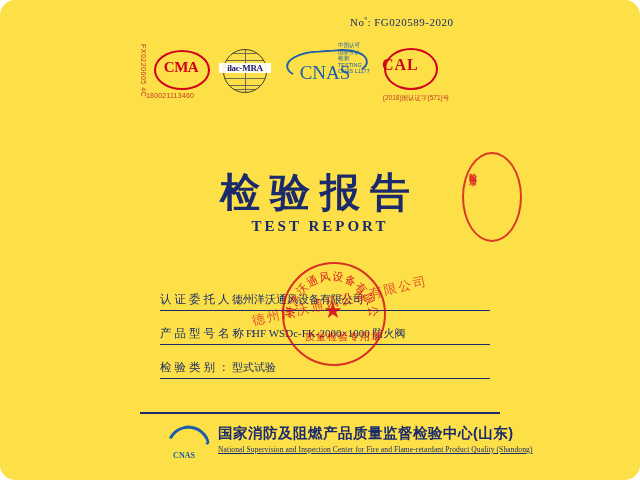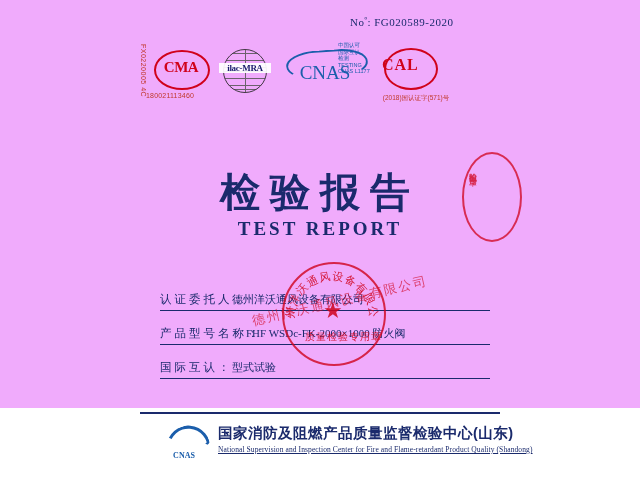--- a/index.html
+++ b/index.html
@@ -12,22 +12,23 @@
     background: #ffffff;
     font-family: "Liberation Sans", sans-serif;
     overflow: hidden;
     position: relative;
   }
 
   .page {
     position: absolute;
     left: 0; top: 0;
     width: 640px;
-    height: 408px;
-    background: #f0abfc;
+    height: 480px;
+    background: #fde047;
+    border-radius: 15px;
   }
 
   
   .report-no {
     position: absolute;
     left: 350px;
     top: 16px;
     font-size: 11px;
     color: #1a2a6c;
     letter-spacing: 0.5px;
@@ -224,21 +225,21 @@
     color: #1a2a6c;
     letter-spacing: 10px;
     font-family: "Liberation Serif", serif;
   }
   .title-en {
     position: absolute;
     left: 0;
     top: 218px;
     width: 640px;
     text-align: center;
-    font-size: 19px;
+    font-size: 15px;
     font-weight: bold;
     color: #1a2a6c;
     letter-spacing: 3px;
     font-family: "Liberation Serif", serif;
   }
 
   
   .fields {
     position: absolute;
     left: 160px;
@@ -492,21 +493,21 @@
       <div class="field-line"></div>
     </div>
 
     <div class="field-row">
       <div class="field-label">产品型号名称：</div>
       <div class="field-value" style="left:86px;">FHF WSDc-FK-2000×1000 防火阀</div>
       <div class="field-line"></div>
     </div>
 
     <div class="field-row">
-      <div class="field-label">国际互认：</div>
+      <div class="field-label">检验类别：</div>
       <div class="field-value">型式试验</div>
       <div class="field-line"></div>
     </div>
   </div>
 
   <div class="seal">
     <div class="outer"></div>
     <svg class="arc-text" viewBox="0 0 100 100">
       <defs>
         <path id="arcpath" d="M 12,56 A 38,38 0 0 1 88,56"></path>

